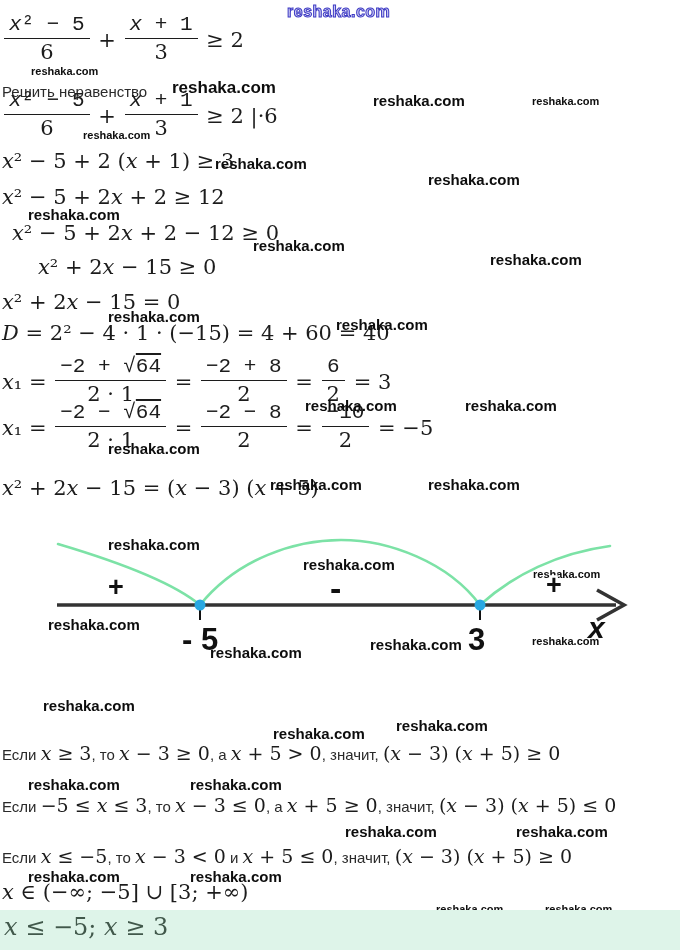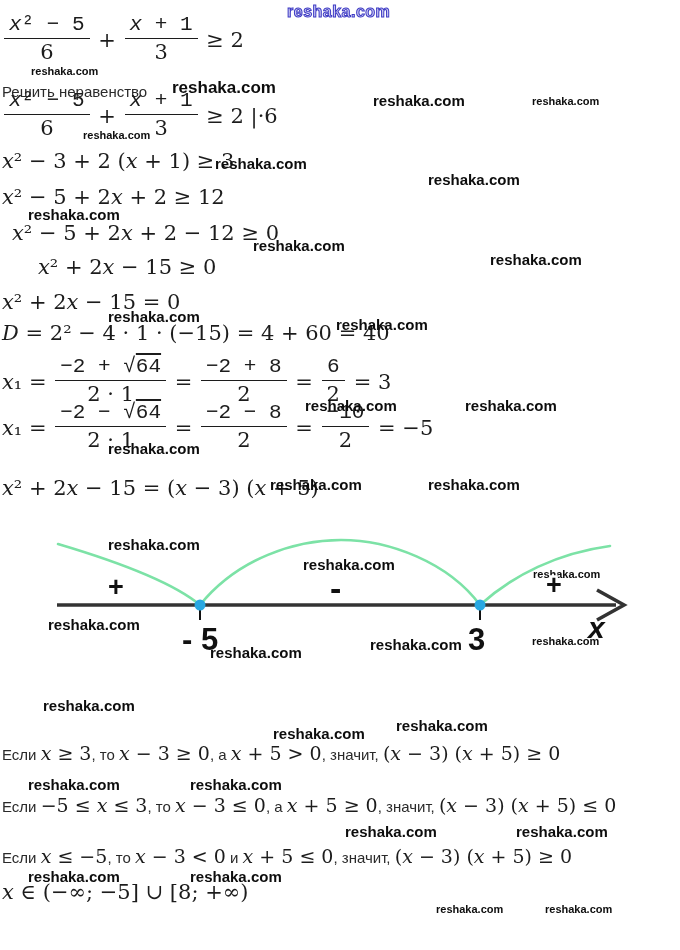--- a/index.html
+++ b/index.html
@@ -48,33 +48,33 @@
 <body>
 
 <div class="page">
 
   <div class="top-wm">reshaka.com</div>
 
   <div>
       <div class="line" style="left: 2px; top: 16px;"><span class="frac"><span class="num"><span class="mi">x</span><span class="mt">² − 5</span></span><span class="den"><span class="mt">6</span></span></span><span class="mt"> + </span><span class="frac"><span class="num"><span class="mi">x</span><span class="mt"> + 1</span></span><span class="den"><span class="mt">3</span></span></span><span class="mt"> ≥ 2</span></div>
       <div class="line" style="left: 2px; top: 78px;"><span class="mup">Решить неравенство</span></div>
       <div class="line" style="left: 2px; top: 92px;"><span class="frac"><span class="num"><span class="mi">x</span><span class="mt">² − 5</span></span><span class="den"><span class="mt">6</span></span></span><span class="mt"> + </span><span class="frac"><span class="num"><span class="mi">x</span><span class="mt"> + 1</span></span><span class="den"><span class="mt">3</span></span></span><span class="mt"> ≥ 2  |·6</span></div>
-      <div class="line" style="left: 2px; top: 149px;"><span class="mi">x</span><span class="mt">² − 3 + 2 (</span><span class="mi">x</span><span class="mt"> + 1) ≥ 3</span></div>
+      <div class="line" style="left: 2px; top: 149px;"><span class="mi">x</span><span class="mt">² − 5 + 2 (</span><span class="mi">x</span><span class="mt"> + 1) ≥ 3</span></div>
       <div class="line" style="left: 2px; top: 185px; text-align: center;"><span class="mi">x</span><span class="mt">² − 5 + 2</span><span class="mi">x</span><span class="mt"> + 2 ≥ 12</span></div>
       <div class="line" style="left: 12px; top: 221px; text-align: center;"><span class="mi">x</span><span class="mt">² − 5 + 2</span><span class="mi">x</span><span class="mt"> + 2 − 12 ≥ 0</span></div>
       <div class="line" style="left: 2px; top: 255px; margin-left: 36px;"><span class="mi">x</span><span class="mt">² + 2</span><span class="mi">x</span><span class="mt"> − 15 ≥ 0</span></div>
       <div class="line" style="left: 2px; top: 290px;"><span class="mi">x</span><span class="mt">² + 2</span><span class="mi">x</span><span class="mt"> − 15 = 0</span></div>
       <div class="line" style="left: 2px; top: 321px;"><span class="mi">D</span><span class="mt"> = 2² − 4 · 1 · (−15) = 4 + 60 = 40</span></div>
       <div class="line" style="left: 2px; top: 358px;"><span class="mi">x</span><span class="mt">₁ = </span><span class="frac"><span class="num"><span class="mt">−2 + </span><span><span>√</span><span class="sqrt-bar">64</span></span></span><span class="den"><span class="mt">2 · 1</span></span></span><span class="mt"> = </span><span class="frac"><span class="num"><span class="mt">−2 + 8</span></span><span class="den"><span class="mt">2</span></span></span><span class="mt"> = </span><span class="frac"><span class="num"><span class="mt">6</span></span><span class="den"><span class="mt">2</span></span></span><span class="mt"> = 3</span></div>
       <div class="line" style="left: 2px; top: 404px;"><span class="mi">x</span><span class="mt">₁ = </span><span class="frac"><span class="num"><span class="mt">−2 − </span><span><span>√</span><span class="sqrt-bar">64</span></span></span><span class="den"><span class="mt">2 · 1</span></span></span><span class="mt"> = </span><span class="frac"><span class="num"><span class="mt">−2 − 8</span></span><span class="den"><span class="mt">2</span></span></span><span class="mt"> = </span><span class="frac"><span class="num"><span class="mt">−10</span></span><span class="den"><span class="mt">2</span></span></span><span class="mt"> = −5</span></div>
       <div class="line" style="left: 2px; top: 476px;"><span class="mi">x</span><span class="mt">² + 2</span><span class="mi">x</span><span class="mt"> − 15 = (</span><span class="mi">x</span><span class="mt"> − 3) (</span><span class="mi">x</span><span class="mt"> + 5)</span></div>
       <div class="line" style="left: 2px; top: 743px; font-size: 19px;"><span class="mup">Если </span><span class="mi">x</span><span class="mt"> ≥ 3</span><span class="mup">, то </span><span class="mi">x</span><span class="mt"> − 3 ≥ 0</span><span class="mup">, а </span><span class="mi">x</span><span class="mt"> + 5 &gt; 0</span><span class="mup">, значит, </span><span class="mt">(</span><span class="mi">x</span><span class="mt"> − 3) (</span><span class="mi">x</span><span class="mt"> + 5) ≥ 0</span></div>
       <div class="line" style="left: 2px; top: 795px; font-size: 19px;"><span class="mup">Если </span><span class="mt">−5 ≤ </span><span class="mi">x</span><span class="mt"> ≤ 3</span><span class="mup">, то </span><span class="mi">x</span><span class="mt"> − 3 ≤ 0</span><span class="mup">, а </span><span class="mi">x</span><span class="mt"> + 5 ≥ 0</span><span class="mup">, значит, </span><span class="mt">(</span><span class="mi">x</span><span class="mt"> − 3) (</span><span class="mi">x</span><span class="mt"> + 5) ≤ 0</span></div>
       <div class="line" style="left: 2px; top: 846px; font-size: 19px;"><span class="mup">Если </span><span class="mi">x</span><span class="mt"> ≤ −5</span><span class="mup">, то </span><span class="mi">x</span><span class="mt"> − 3 &lt; 0</span><span class="mup"> и </span><span class="mi">x</span><span class="mt"> + 5 ≤ 0</span><span class="mup">, значит, </span><span class="mt">(</span><span class="mi">x</span><span class="mt"> − 3) (</span><span class="mi">x</span><span class="mt"> + 5) ≥ 0</span></div>
-      <div class="line" style="left: 2px; top: 880px;"><span class="mi">x</span><span class="mt"> ∈ (−∞; −5] ∪ [8; +∞)</span></div>
+      <div class="line" style="left: 2px; top: 880px;"><span class="mi">x</span><span class="mt"> ∈ (−∞; −5] ∪ [3; +∞)</span></div>
     </div>
 
   <div>
       <span class="wm s" style="left: 31px; top: 65px;">reshaka.com</span>
       <span class="wm l" style="left: 172px; top: 78px;">reshaka.com</span>
       <span class="wm m" style="left: 373px; top: 92px;">reshaka.com</span>
       <span class="wm s" style="left: 532px; top: 95px;">reshaka.com</span>
       <span class="wm s" style="left: 83px; top: 129px;">reshaka.com</span>
       <span class="wm m" style="left: 215px; top: 155px;">reshaka.com</span>
       <span class="wm m" style="left: 428px; top: 171px;">reshaka.com</span>
@@ -119,14 +119,17 @@
     <circle class="pt" cx="200" cy="85" r="5.5"></circle>
     <circle class="pt" cx="480" cy="85" r="5.5"></circle>
     <text class="sign" x="108" y="76">+</text>
     <text class="sign mid" x="330" y="80">-</text>
     <text class="sign" x="546" y="74">+</text>
     <text class="root-label" x="182" y="130">- 5</text>
     <text class="root-label" x="468" y="130">3</text>
     <text class="axis-x" x="588" y="118">x</text>
   </svg>
 
+  <div class="answer-bar">
+    <div class="answer-text"><span class="mi">x</span><span class="mt"> ≤ −5;  </span><span class="mi">x</span><span class="mt"> ≥ 3</span></div>
+  </div>
 
 </div>
 
 </body></html>

